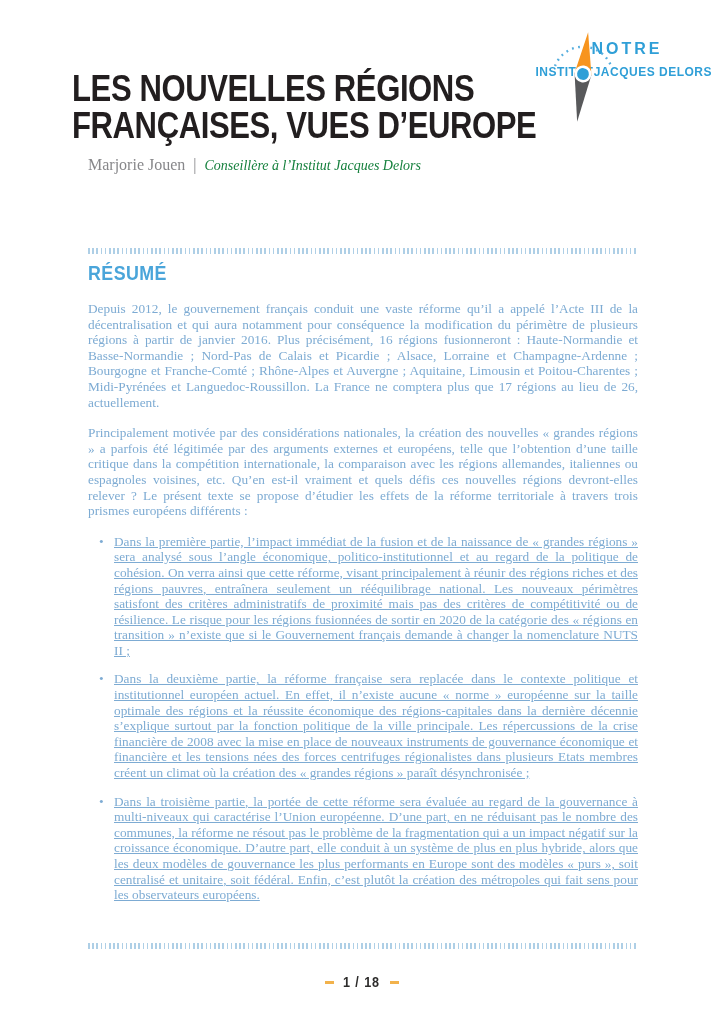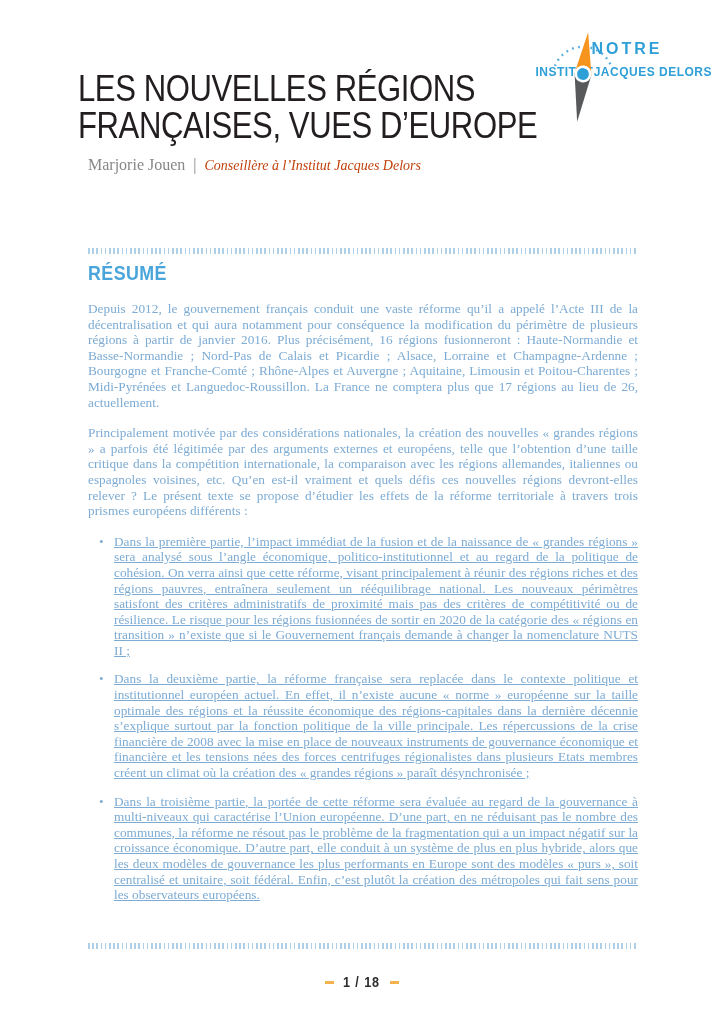--- a/index.html
+++ b/index.html
@@ -13,30 +13,30 @@
            letter-spacing:1px; padding:5px 9px 4px 9px;
            transform:scaleX(.88); transform-origin:0 50%; white-space:nowrap; }
   .issue-circle { width:25px; height:25px; border-radius:50%; background:#3fa3da;
                   color:#fff; font-weight:bold; font-size:12px; display:flex;
                   align-items:center; justify-content:center; margin-left:-4px; }
   .date-wrap { display:flex; align-items:center; margin-left:8px; }
   .date-arrow { margin-right:6px; display:block; }
   .date-text { color:#85878a; font-weight:bold; font-size:14px; letter-spacing:1px;
                transform:scaleX(.9); transform-origin:0 50%; white-space:nowrap; }
 
-  .doc-title { position:absolute; top:70px; left:78px; color:#221e1f;
-               font-weight:normal; font-size:37px; line-height:37px; letter-spacing:-.5px; }
+  .doc-title { position:absolute; top:70px; left:72px; color:#221e1f;
+               font-weight:bold; font-size:37px; line-height:37px; letter-spacing:-.5px; }
   .doc-title .tline { display:block; transform:scaleX(.84); transform-origin:0 50%;
                       white-space:nowrap; }
 
   .author-row { position:absolute; top:156px; left:88px;
                 font-family:"Liberation Serif", serif; color:#8c8c8e; font-size:16px; }
   .author-name { color:#87878a; }
   .author-sep { color:#87878a; padding:0 4px; }
-  .author-role { font-style:italic; font-size:14px; color:#c2410c; }
+  .author-role { font-style:italic; font-size:14px; color:#15803d; }
 
   
   .logo { position:absolute; left:494px; top:40px; width:218px; height:80px; }
   .logo-notre { padding-left:48px; color:#2f9fd7; font-weight:bold; font-size:16px;
                 letter-spacing:3px; line-height:18px;text-align:center; }
   .logo-europe { padding-left:18px; color:#2f9fd7; font-weight:bold; font-size:30px;
                  line-height:30px; letter-spacing:1px; display:flex; align-items:center; }
   .logo-o-gap { display:inline-block; width:28px; }
   .logo-institut { margin-top:7px; display:flex; align-items:center; color:#2f9fd7;
                    font-weight:bold; font-size:12px; letter-spacing:.5px; white-space:nowrap;padding-left:36px; }

